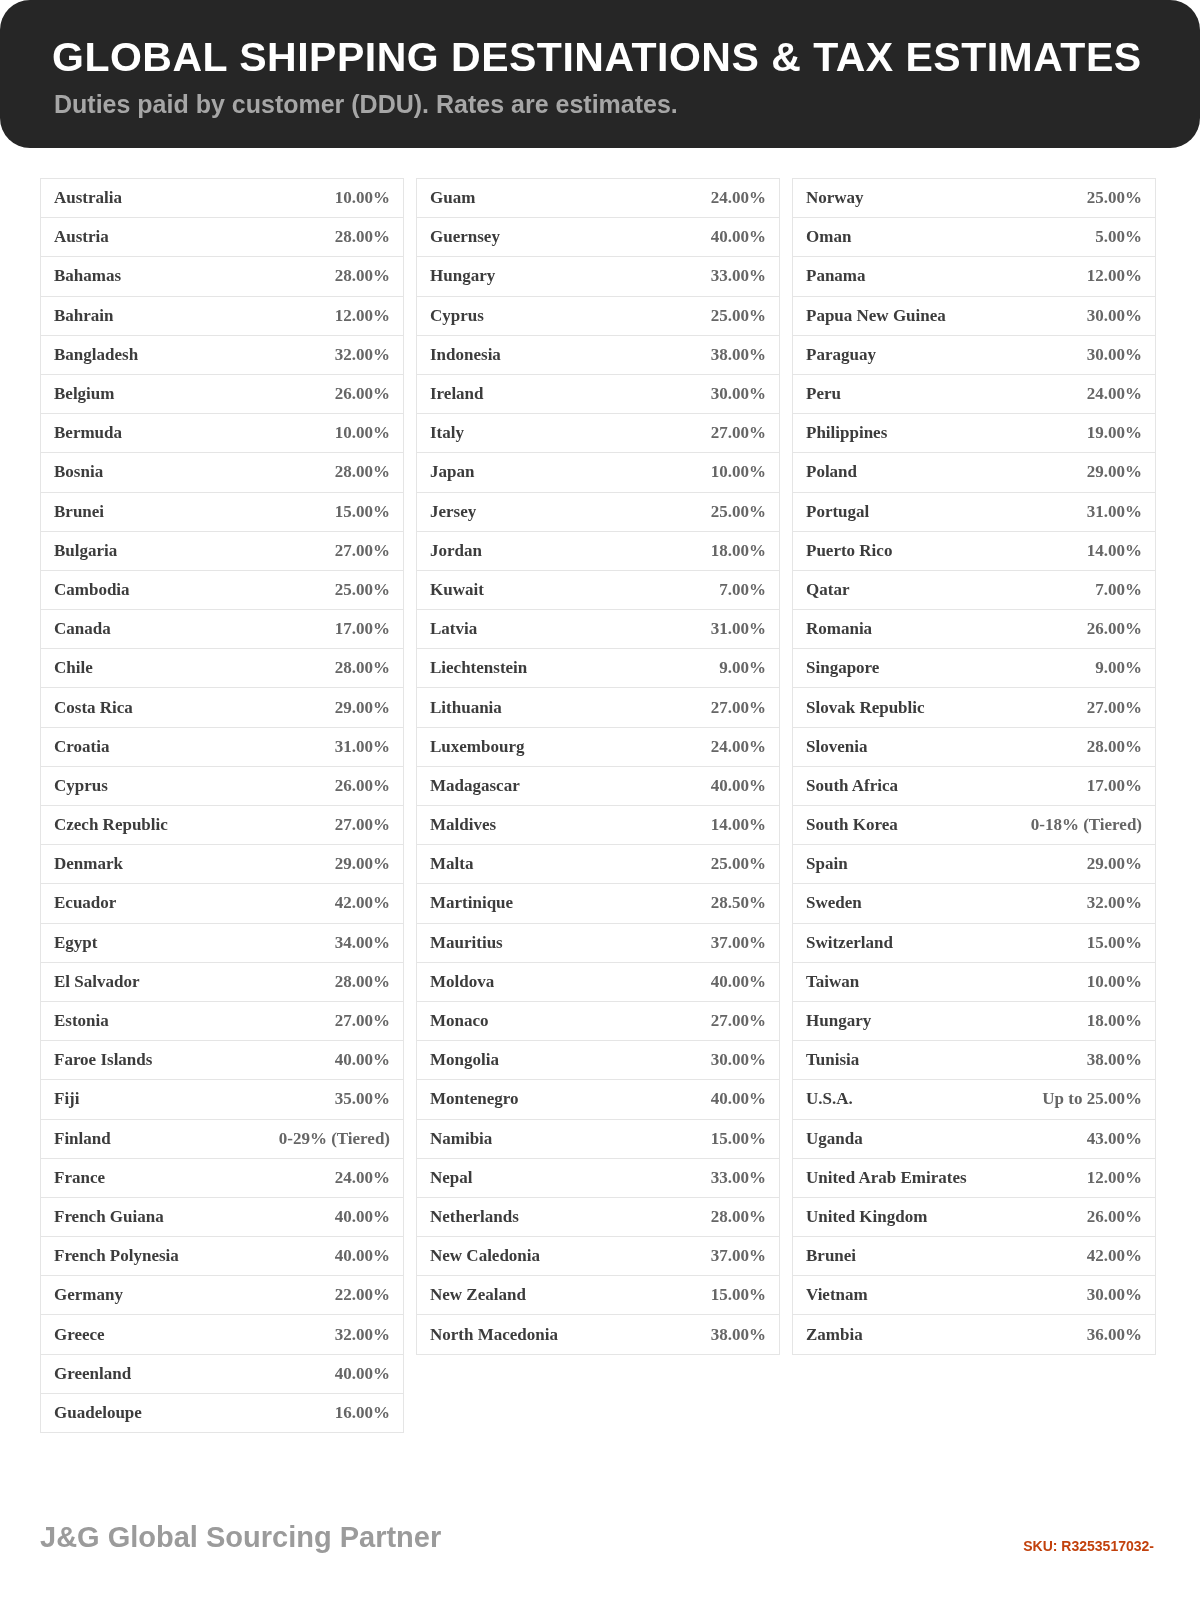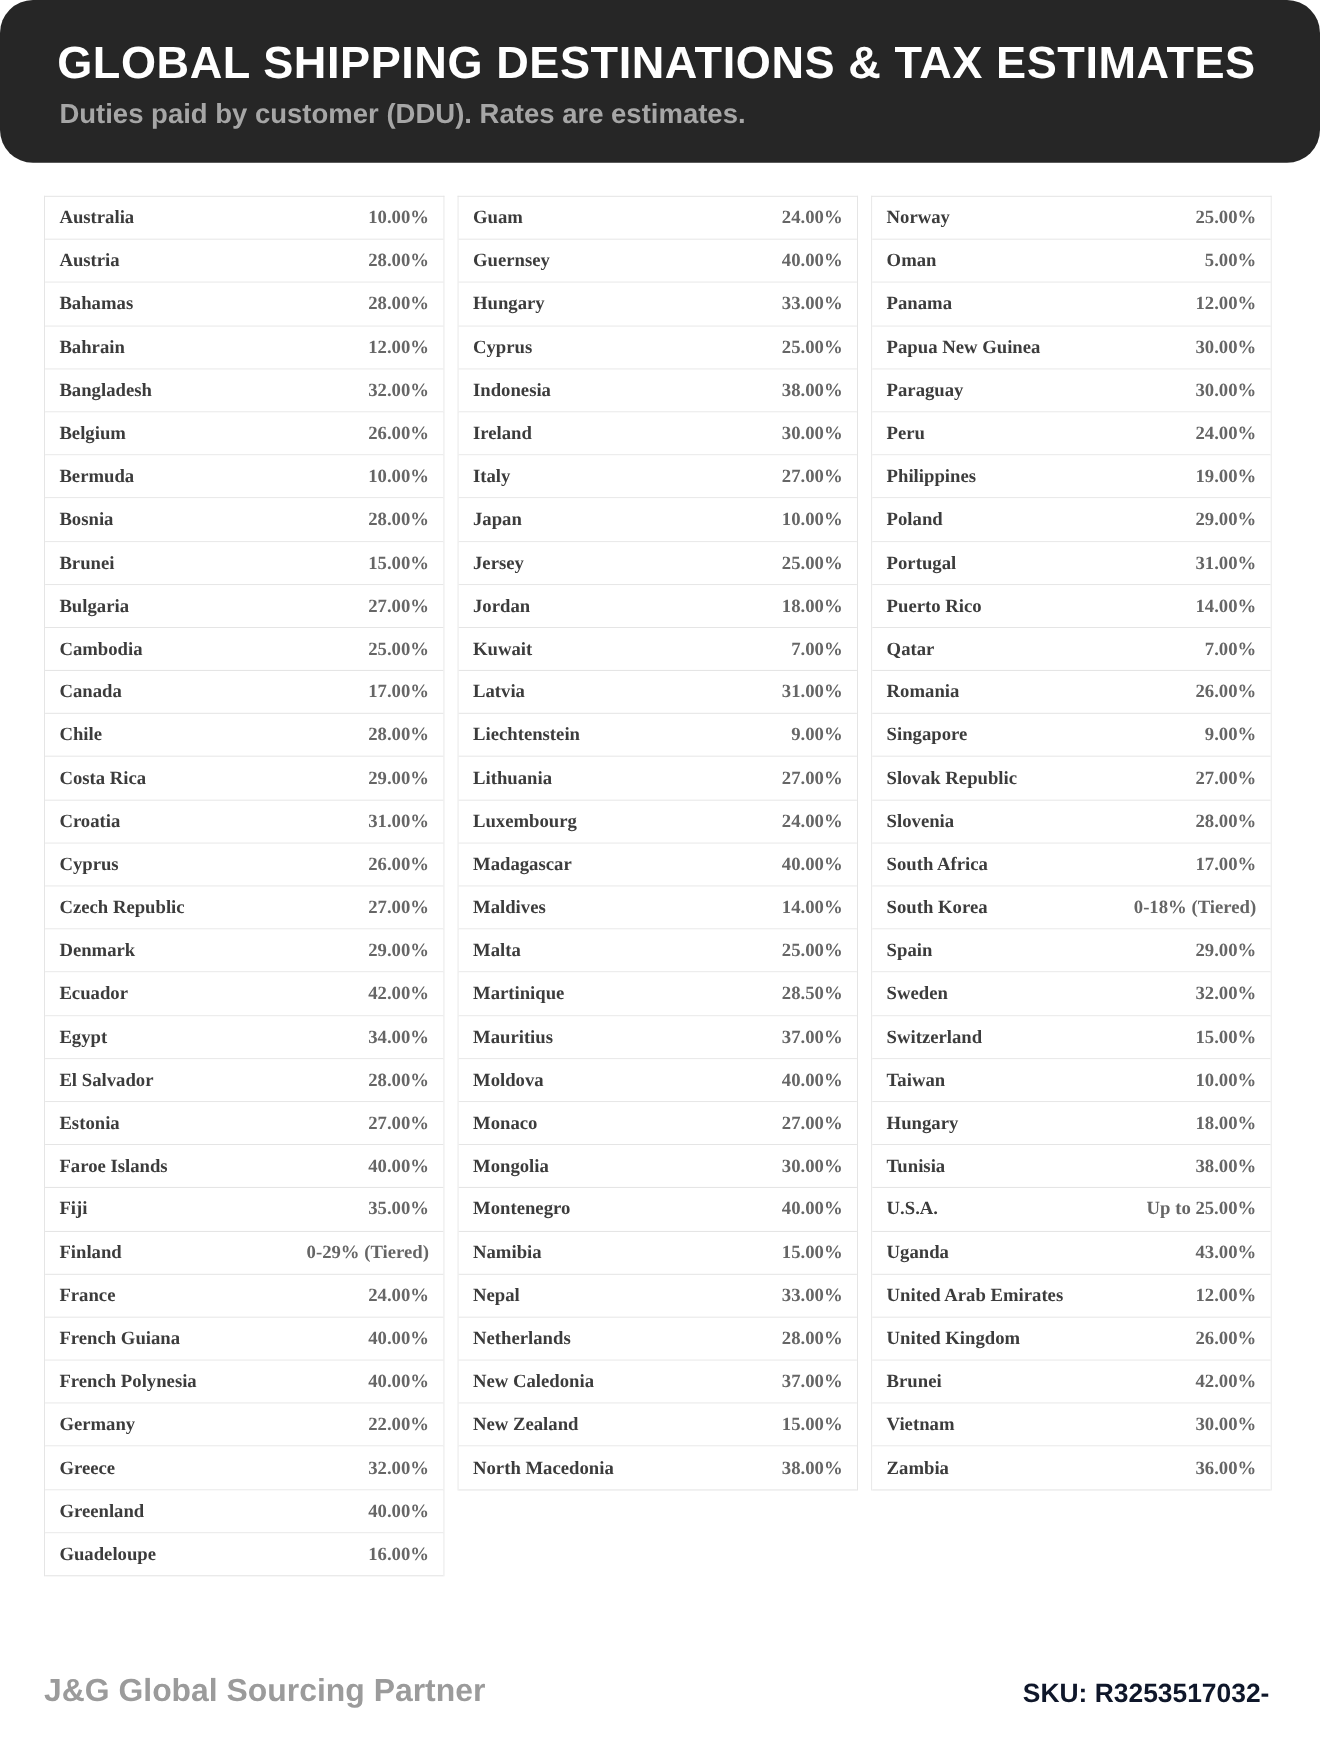--- a/index.html
+++ b/index.html
@@ -83,22 +83,22 @@
     display: flex;
     justify-content: space-between;
     align-items: flex-end;
   }
   .brand {
     color: #9b9b9b;
     font-size: 29px;
     font-weight: 700;
   }
   .sku {
-    color: #0f172a;
-    font-size: 24px;
+    color: #c2410c;
+    font-size: 14px;
     font-weight: 700;
   }
 </style>
 </head>
 <body>
 
 <div class="header">
   <h1>GLOBAL SHIPPING DESTINATIONS &amp; TAX ESTIMATES</h1>
   <p class="subtitle">Duties paid by customer (DDU). Rates are estimates.</p>
 </div>

